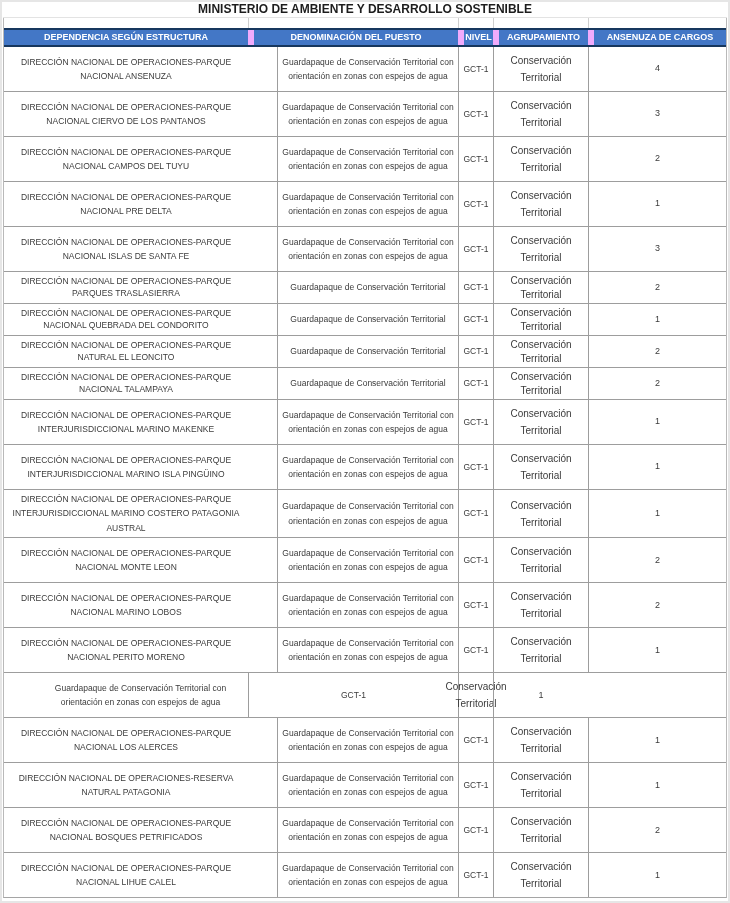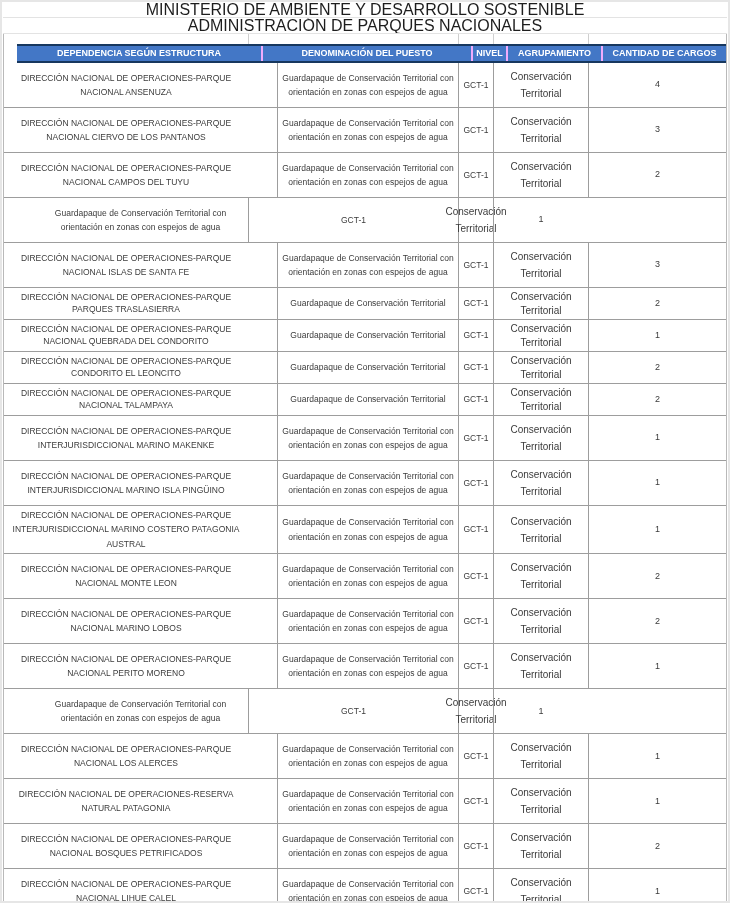--- a/index.html
+++ b/index.html
@@ -16,22 +16,22 @@
     border: 2px solid #e6e6e6;
     padding: 0 1px;
     overflow: hidden;
   }
   
   .titles { width: 100%; }
   .title-line {
     height: 15px;
     line-height: 15px;
     text-align: center;
-    font-weight: normal;
-    font-size: 16px;
+    font-weight: bold;
+    font-size: 12px;
     color: #1d1d1d;
     border-bottom: 1px solid #e3e3e3;
     letter-spacing: 0px;
     white-space: nowrap;
     overflow: hidden;
   }
   
   .table-wrap {
     border-left: 1px solid #b9b9b9;
     border-right: 1px solid #b9b9b9;
@@ -42,30 +42,29 @@
     grid-template-columns: 244px 210px 35px 95px 1fr;
   }
   .spacer-row { height: 10px; }
   .spacer-row > div { border-left: 1px solid #cfcfcf; }
   .spacer-row > div:first-child { border-left: none; }
 
   .thead {
     background: #4377c6;
     border-top: 2px solid #17375e;
     border-bottom: 2px solid #17375e;
-    margin-left: 13px;
   }
   .thead .hcell {
     height: 15px;
     line-height: 15px;
     text-align: center;
     color: #ffffff;
     font-weight: bold;
     font-size: 9px;
-    border-left: 2px solid #f0abfc;
+    border-left: 6px solid #f0abfc;
     white-space: nowrap;
     overflow: hidden;
   }
   .thead .hcell:first-child { border-left: none; }
 
   .row { border-top: 1px solid #9d9d9d; }
   .row:first-child { border-top: none; }
   .row .cell {
     min-height: 44px;
     display: flex;
@@ -86,39 +85,38 @@
   .cell.c4 { font-size: 10px; }
   .cell.c5 { font-size: 9px; }
 </style>
 </head>
 <body>
 
 <div class="page">
 
   <div class="titles">
     <div class="title-line">MINISTERIO DE AMBIENTE Y DESARROLLO SOSTENIBLE</div>
-    <div class="title-line">ADMINISTRACIÓN DE PARQUES NACIONALES</div>
   </div>
 
   <div class="table-wrap">
 
     <div class="grid-row spacer-row">
       <div></div>
       <div></div>
       <div></div>
       <div></div>
       <div></div>
     </div>
 
     <div class="grid-row thead">
       <div class="hcell">DEPENDENCIA SEGÚN ESTRUCTURA</div>
       <div class="hcell">DENOMINACIÓN DEL PUESTO</div>
       <div class="hcell">NIVEL</div>
       <div class="hcell">AGRUPAMIENTO</div>
-      <div class="hcell">CANTIDAD DE CARGOS</div>
+      <div class="hcell">ANSENUZA DE CARGOS</div>
     </div>
 
     <div class="tbody">
   <div class="grid-row row">
     <div class="cell c1">DIRECCIÓN NACIONAL DE OPERACIONES-PARQUE NACIONAL ANSENUZA</div>
     <div class="cell c2">Guardapaque de Conservación Territorial con orientación en zonas con espejos de agua</div>
     <div class="cell c3">GCT-1</div>
     <div class="cell c4">Conservación Territorial</div>
     <div class="cell c5">4</div>
   </div>
@@ -133,20 +131,21 @@
 
   <div class="grid-row row">
     <div class="cell c1">DIRECCIÓN NACIONAL DE OPERACIONES-PARQUE NACIONAL CAMPOS DEL TUYU</div>
     <div class="cell c2">Guardapaque de Conservación Territorial con orientación en zonas con espejos de agua</div>
     <div class="cell c3">GCT-1</div>
     <div class="cell c4">Conservación Territorial</div>
     <div class="cell c5">2</div>
   </div>
 
   <div class="grid-row row">
+    <div class="cell c1">DIRECCIÓN NACIONAL DE OPERACIONES-PARQUE NACIONAL PRE DELTA</div>
     <div class="cell c2">Guardapaque de Conservación Territorial con orientación en zonas con espejos de agua</div>
     <div class="cell c3">GCT-1</div>
     <div class="cell c4">Conservación Territorial</div>
     <div class="cell c5">1</div>
   </div>
 
   <div class="grid-row row">
     <div class="cell c1">DIRECCIÓN NACIONAL DE OPERACIONES-PARQUE NACIONAL ISLAS DE SANTA FE</div>
     <div class="cell c2">Guardapaque de Conservación Territorial con orientación en zonas con espejos de agua</div>
     <div class="cell c3">GCT-1</div>
@@ -164,21 +163,21 @@
 
   <div class="grid-row row short">
     <div class="cell c1">DIRECCIÓN NACIONAL DE OPERACIONES-PARQUE NACIONAL QUEBRADA DEL CONDORITO</div>
     <div class="cell c2">Guardapaque de Conservación Territorial</div>
     <div class="cell c3">GCT-1</div>
     <div class="cell c4">Conservación Territorial</div>
     <div class="cell c5">1</div>
   </div>
 
   <div class="grid-row row short">
-    <div class="cell c1">DIRECCIÓN NACIONAL DE OPERACIONES-PARQUE CONDORITO EL LEONCITO</div>
+    <div class="cell c1">DIRECCIÓN NACIONAL DE OPERACIONES-PARQUE NATURAL EL LEONCITO</div>
     <div class="cell c2">Guardapaque de Conservación Territorial</div>
     <div class="cell c3">GCT-1</div>
     <div class="cell c4">Conservación Territorial</div>
     <div class="cell c5">2</div>
   </div>
 
   <div class="grid-row row short">
     <div class="cell c1">DIRECCIÓN NACIONAL DE OPERACIONES-PARQUE NACIONAL TALAMPAYA</div>
     <div class="cell c2">Guardapaque de Conservación Territorial</div>
     <div class="cell c3">GCT-1</div>

